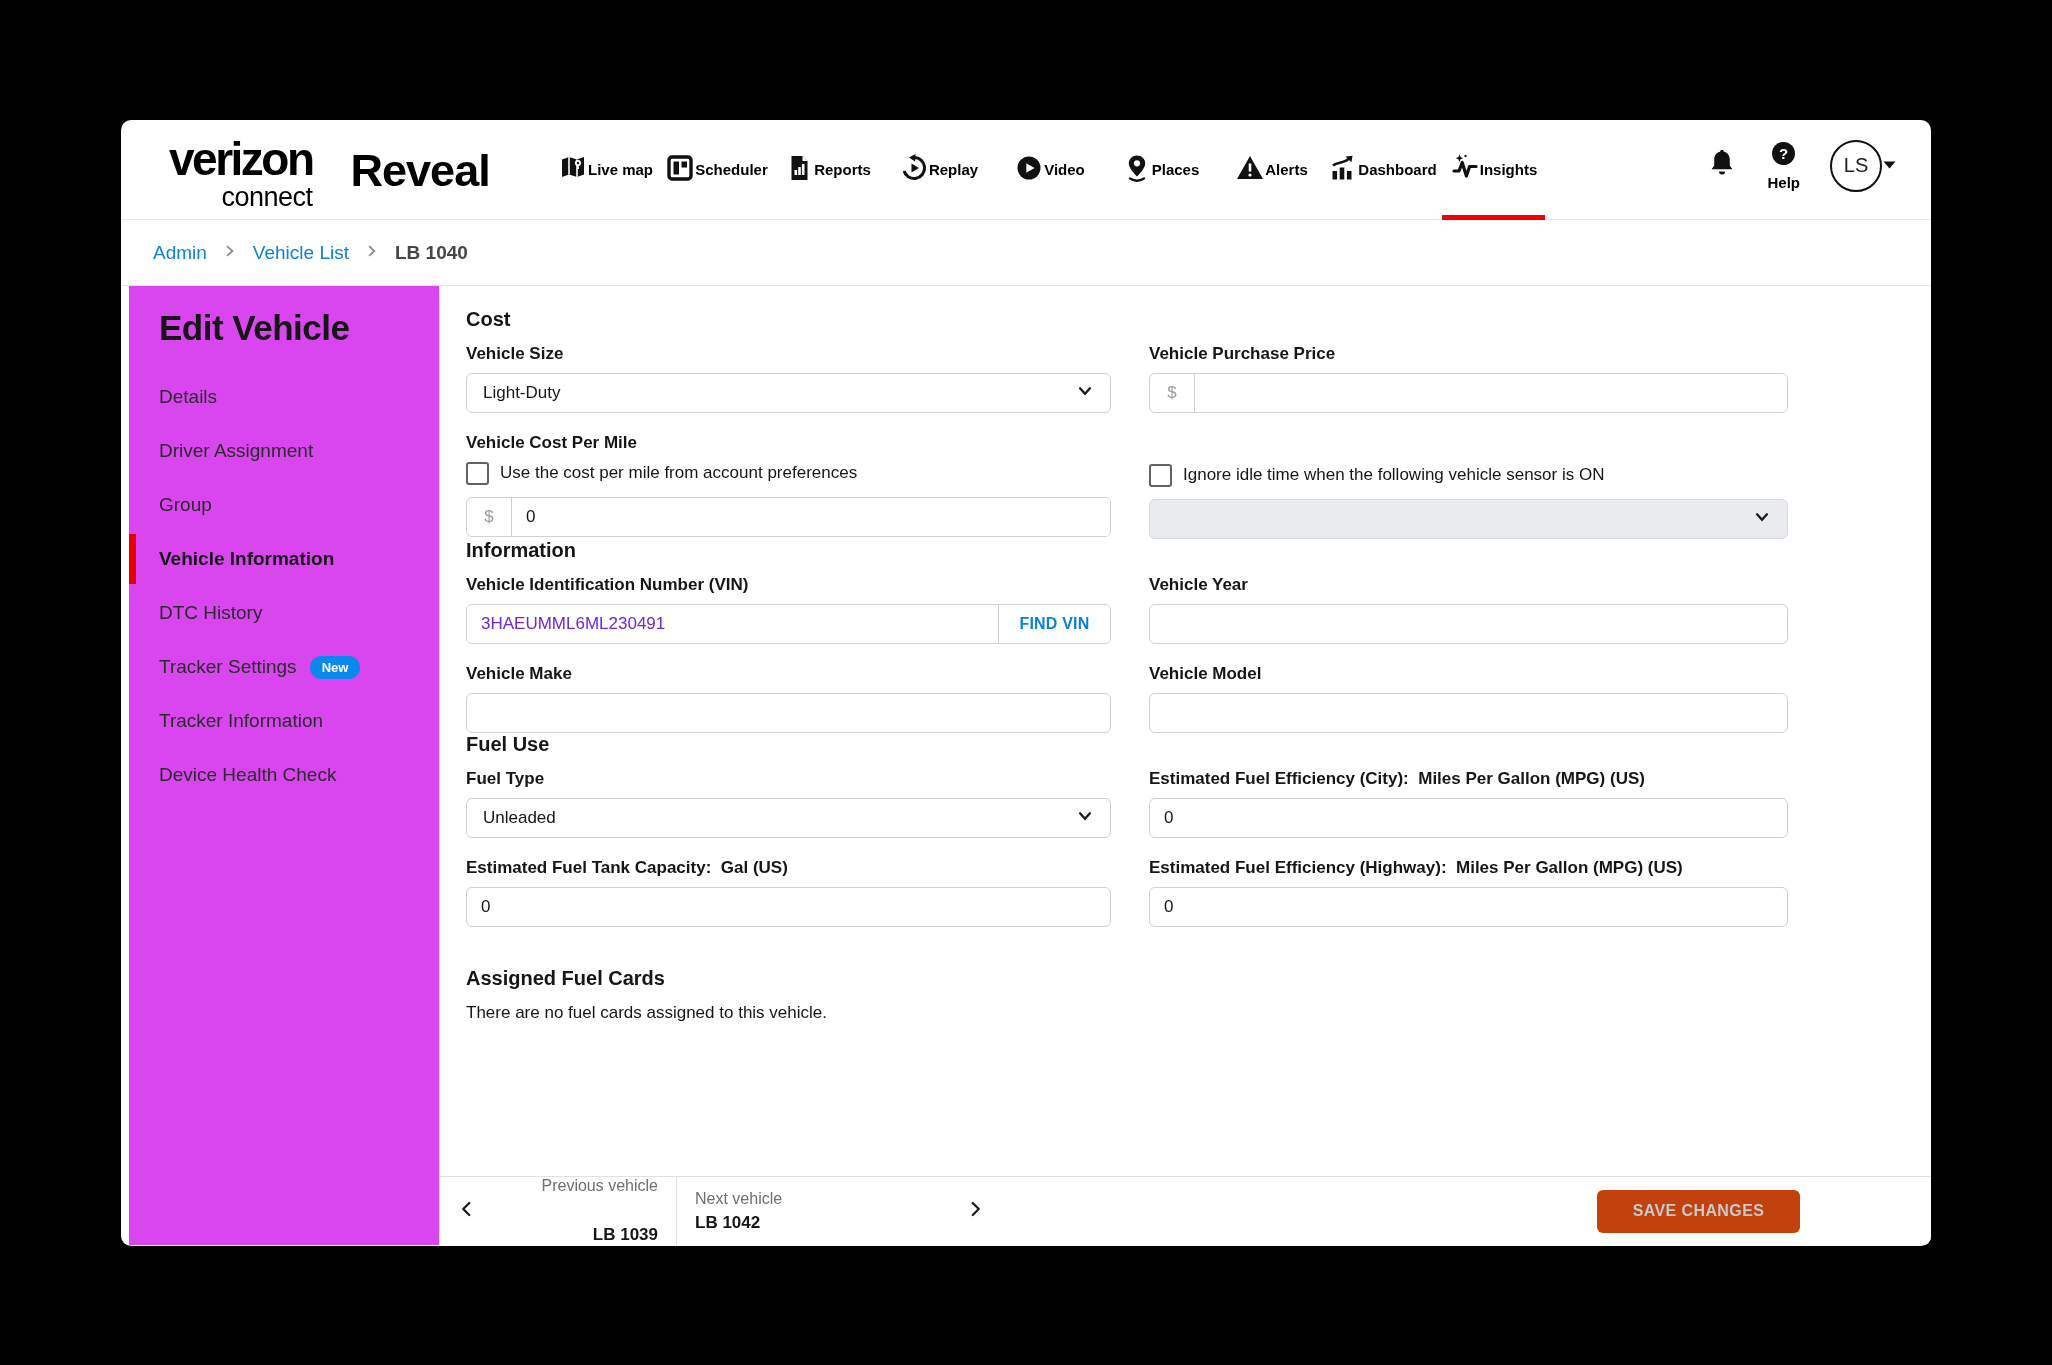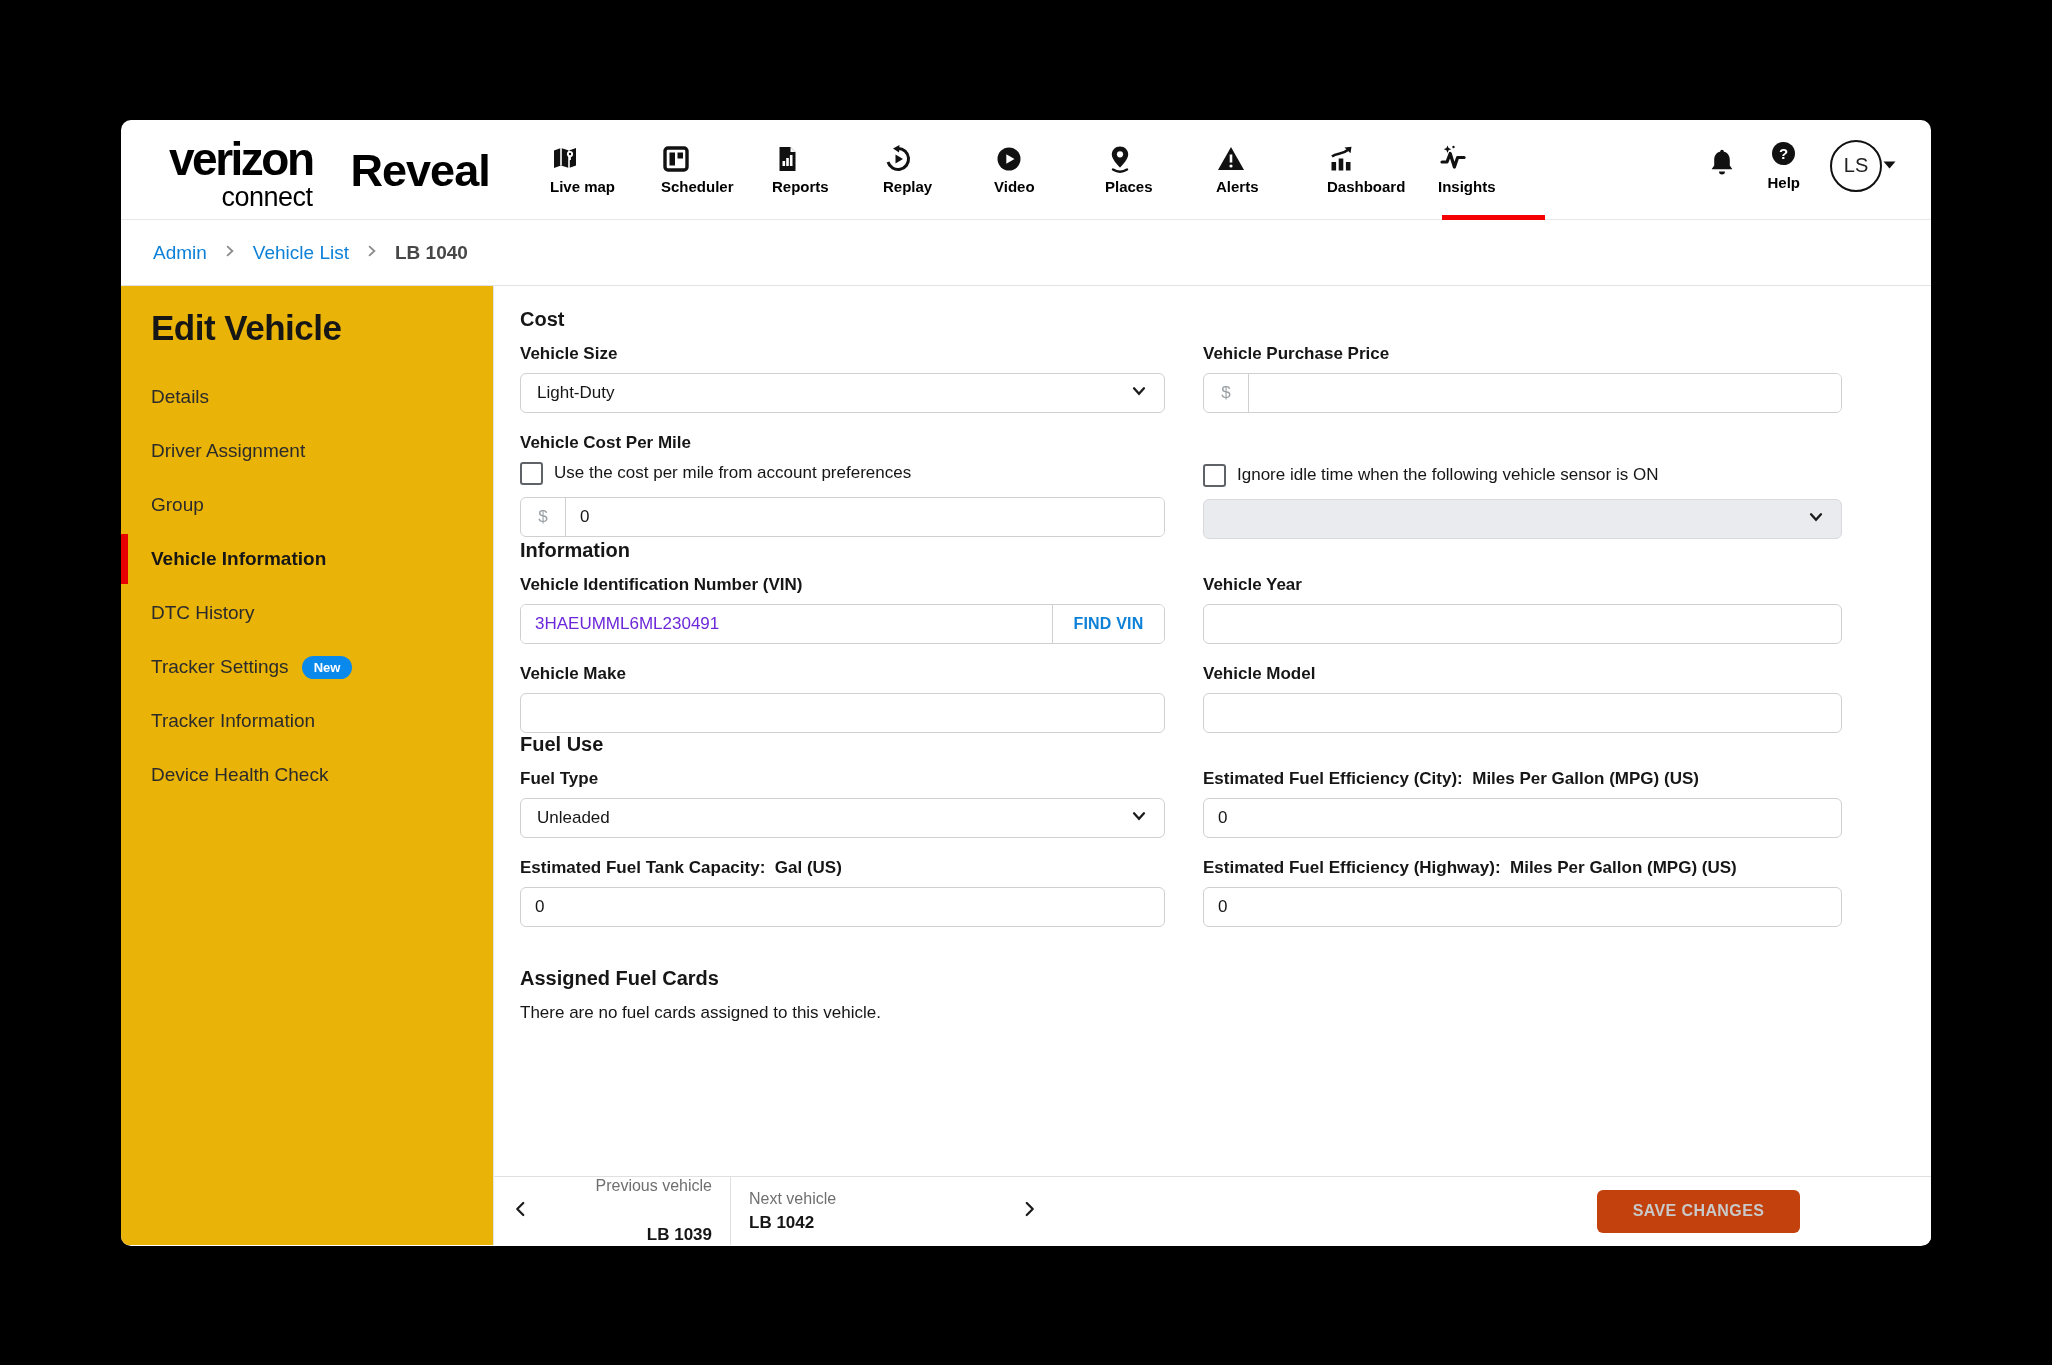--- a/index.html
+++ b/index.html
@@ -7,37 +7,37 @@
   .window{position:absolute;left:121px;top:120px;width:1810px;height:1126px;background:#fff;border-radius:10px;overflow:hidden;}
 
   
   .header{height:100px;border-bottom:1px solid #e8e8e8;position:relative;box-sizing:border-box;}
   .logo{position:absolute;left:48px;top:16px;display:flex;align-items:flex-start;}
   .vz{display:flex;flex-direction:column;align-items:flex-end;}
   .vz-word{font-size:46px;font-weight:bold;letter-spacing:-2.5px;color:#000;line-height:1;}
   .vz-connect{font-size:27px;color:#000;line-height:1;margin-top:2px;letter-spacing:-0.5px;}
   .reveal{font-size:45px;font-weight:bold;color:#000;letter-spacing:-1px;margin-left:38px;margin-top:12px;line-height:1;}
   .nav{position:absolute;left:429px;top:0;height:100%;display:flex;}
-  .nav-item{width:111px;display:flex;flex-direction:column;align-items:flex-start;justify-content:center;position:relative;cursor:pointer;}
+  .nav-item{width:111px;display:flex;flex-direction:row;align-items:center;justify-content:center;position:relative;cursor:pointer;}
   .nav-item .nlabel{font-size:15px;font-weight:bold;color:#000;white-space:nowrap;}
   .nav-item.active::after{content:"";position:absolute;left:4px;right:4px;bottom:-1px;height:5px;background:#f50000;}
   .nav-right{position:absolute;right:34px;top:0;height:100%;display:flex;align-items:center;gap:30px;margin-top:-4px;}
   .help-block{display:flex;flex-direction:column;align-items:center;gap:3px;}
   .help-label{font-size:15px;font-weight:bold;color:#000;}
   .avatar-wrap{display:flex;align-items:center;gap:0;}
   .avatar{width:52px;height:52px;border:2px solid #111;border-radius:50%;display:flex;align-items:center;justify-content:center;font-size:20px;color:#222;background:#fff;box-sizing:border-box;}
 
   
   .breadcrumb{height:66px;border-bottom:1px solid #e3e3e3;display:flex;align-items:center;padding-left:32px;gap:15px;box-sizing:border-box;}
   .crumb-link{font-size:19px;color:#0d81d8;cursor:pointer;text-decoration:none;}
   .crumb-current{font-size:19px;font-weight:bold;color:#474747;}
 
   
   .app-body{display:flex;height:959px;}
-  .sidebar{width:373px;background:#eab308;border-right:1px solid #e4e4e4;padding-top:22px;box-sizing:border-box;flex-shrink:0;}
+  .sidebar{width:311px;background:#d946ef;border-right:1px solid #e4e4e4;padding-top:22px;box-sizing:border-box;flex-shrink:0;margin-left:8px;}
   .side-title{font-size:35px;font-weight:bold;color:#161616;padding-left:30px;letter-spacing:-0.5px;}
   .side-items{margin-top:22px;}
   .side-item{height:54px;display:flex;align-items:center;padding-left:30px;font-size:19px;color:#2b2b2b;position:relative;cursor:pointer;gap:13px;}
   .side-item.active{font-weight:bold;color:#161616;}
   .side-item.active::before{content:"";position:absolute;left:0;top:2px;bottom:2px;width:7px;background:#e60000;}
   .badge{background:#0a89ec;color:#fff;font-size:13px;font-weight:bold;border-radius:12px;padding:5px 12px;line-height:1;}
 
   .main{flex:1;display:flex;flex-direction:column;background:#fff;min-width:0;}
   .content{flex:1;padding:22px 0 0 26px;overflow:hidden;}
   .grid{display:grid;grid-template-columns:645px 639px;column-gap:38px;}

